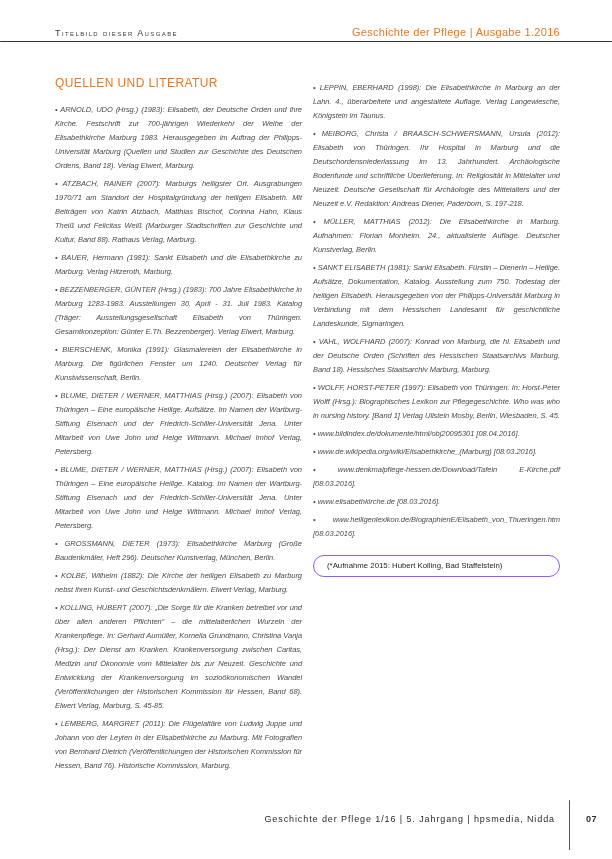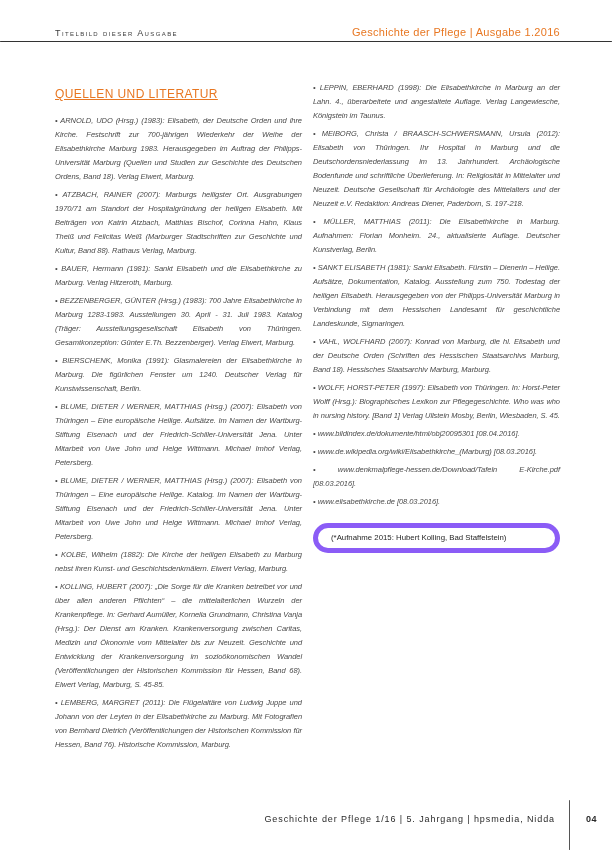--- a/index.html
+++ b/index.html
@@ -26,30 +26,30 @@
   }
   
   .content {
     position:absolute; top:68px; left:55px; width:505px;
     display:flex; gap:11px;
   }
   .col { width:247px; }
   .col-right { padding-top:13px; }
   .section-title {
     color:var(--accent); font-size:12px; font-weight:400;
-    letter-spacing:0.4px; line-height:14px; margin:19px 0 13px 0;text-decoration:underline;
+    letter-spacing:0.4px; line-height:14px; margin:8px 0 13px 0;
   }
   .entry {
     font-size:7.5px; line-height:14px; letter-spacing:-0.05px;
     color:var(--body); font-style:italic; text-align:justify;
     margin:0 0 4px 0; word-break:break-word;
   }
   .entry::before { content:"• "; }
   .note-box {
-    margin-top:14px; border:5px solid #8b5cf6; padding:5px 13px;
+    margin-top:14px; border:1px solid #8b5cf6; padding:5px 13px;
     font-size:7.8px; line-height:10px; color:#1f1f1f; font-style:normal;
   }
   
   .footer {
     position:absolute; top:800px; left:0; width:597px; height:59px;
     display:flex; justify-content:flex-end; align-items:flex-start;
   }
   .footer-text {
     margin-top:14px; font-size:9px; letter-spacing:0.9px; color:#2a2a2a;
   }
@@ -76,43 +76,45 @@
     <div class="col col-left">
       <h1 class="section-title">QUELLEN UND LITERATUR</h1>
       <div>
           <p class="entry">ARNOLD, UDO (Hrsg.) (1983): Elisabeth, der Deutsche Orden und ihre Kirche. Festschrift zur 700-jährigen Wiederkehr der Weihe der Elisabethkirche Marburg 1983. Herausgegeben im Auftrag der Philipps-Universität Marburg (Quellen und Studien zur Geschichte des Deutschen Ordens, Band 18). Verlag Elwert, Marburg.</p>
           <p class="entry">ATZBACH, RAINER (2007): Marburgs heiligster Ort. Ausgrabungen 1970/71 am Standort der Hospitalgründung der heiligen Elisabeth. Mit Beiträgen von Katrin Atzbach, Matthias Bischof, Corinna Hahn, Klaus Theiß und Felicitas Weiß (Marburger Stadtschriften zur Geschichte und Kultur, Band 88). Rathaus Verlag, Marburg.</p>
           <p class="entry">BAUER, Hermann (1981): Sankt Elisabeth und die Elisabethkirche zu Marburg. Verlag Hitzeroth, Marburg.</p>
           <p class="entry">BEZZENBERGER, GÜNTER (Hrsg.) (1983): 700 Jahre Elisabethkirche in Marburg 1283-1983. Ausstellungen 30. April - 31. Juli 1983. Katalog (Träger: Ausstellungsgesellschaft Elisabeth von Thüringen. Gesamtkonzeption: Günter E.Th. Bezzenberger). Verlag Elwert, Marburg.</p>
           <p class="entry">BIERSCHENK, Monika (1991): Glasmalereien der Elisabethkirche in Marburg. Die figürlichen Fenster um 1240. Deutscher Verlag für Kunstwissenschaft, Berlin.</p>
           <p class="entry">BLUME, DIETER / WERNER, MATTHIAS (Hrsg.) (2007): Elisabeth von Thüringen – Eine europäische Heilige. Aufsätze. Im Namen der Wartburg-Stiftung Eisenach und der Friedrich-Schiller-Universität Jena. Unter Mitarbeit von Uwe John und Helge Wittmann. Michael Imhof Verlag, Petersberg.</p>
           <p class="entry">BLUME, DIETER / WERNER, MATTHIAS (Hrsg.) (2007): Elisabeth von Thüringen – Eine europäische Heilige. Katalog. Im Namen der Wartburg-Stiftung Eisenach und der Friedrich-Schiller-Universität Jena. Unter Mitarbeit von Uwe John und Helge Wittmann. Michael Imhof Verlag, Petersberg.</p>
+          <p class="entry">GROSSMANN, DIETER (1973): Elisabethkirche Marburg (Große Baudenkmäler, Heft 296). Deutscher Kunstverlag, München, Berlin.</p>
           <p class="entry">KOLBE, Wilhelm (1882): Die Kirche der heiligen Elisabeth zu Marburg nebst ihren Kunst- und Geschichtsdenkmälern. Elwert Verlag, Marburg.</p>
           <p class="entry">KOLLING, HUBERT (2007): „Die Sorge für die Kranken betreibet vor und über allen anderen Pflichten“ – die mittelalterlichen Wurzeln der Krankenpflege. In: Gerhard Aumüller, Kornelia Grundmann, Christina Vanja (Hrsg.): Der Dienst am Kranken. Krankenversorgung zwischen Caritas, Medizin und Ökonomie vom Mittelalter bis zur Neuzeit. Geschichte und Entwicklung der Krankenversorgung im sozioökonomischen Wandel (Veröffentlichungen der Historischen Kommission für Hessen, Band 68). Elwert Verlag, Marburg, S. 45-85.</p>
           <p class="entry">LEMBERG, MARGRET (2011): Die Flügelaltäre von Ludwig Juppe und Johann von der Leyten in der Elisabethkirche zu Marburg. Mit Fotografien von Bernhard Dietrich (Veröffentlichungen der Historischen Kommission für Hessen, Band 76). Historische Kommission, Marburg.</p>
         </div>
     </div>
 
     <div class="col col-right">
       <div>
           <p class="entry">LEPPIN, EBERHARD (1998): Die Elisabethkirche in Marburg an der Lahn. 4., überarbeitete und angestaltete Auflage. Verlag Langewiesche, Königstein im Taunus.</p>
           <p class="entry">MEIBORG, Christa / BRAASCH-SCHWERSMANN, Ursula (2012): Elisabeth von Thüringen. Ihr Hospital in Marburg und die Deutschordensniederlassung im 13. Jahrhundert. Archäologische Bodenfunde und schriftliche Überlieferung. In: Religiosität in Mittelalter und Neuzeit. Deutsche Gesellschaft für Archäologie des Mittelalters und der Neuzeit e.V. Redaktion: Andreas Diener, Paderborn, S. 197-218.</p>
-          <p class="entry">MÜLLER, MATTHIAS (2011): Die Elisabethkirche in Marburg. Aufnahmen: Florian Monheim. 24., aktualisierte Auflage. Deutscher Kunstverlag, Berlin.</p>
+          <p class="entry">MÜLLER, MATTHIAS (2012): Die Elisabethkirche in Marburg. Aufnahmen: Florian Monheim. 24., aktualisierte Auflage. Deutscher Kunstverlag, Berlin.</p>
           <p class="entry">SANKT ELISABETH (1981): Sankt Elisabeth. Fürstin – Dienerin – Heilige. Aufsätze, Dokumentation, Katalog. Ausstellung zum 750. Todestag der heiligen Elisabeth. Herausgegeben von der Philipps-Universität Marburg in Verbindung mit dem Hessischen Landesamt für geschichtliche Landeskunde, Sigmaringen.</p>
           <p class="entry">VAHL, WOLFHARD (2007): Konrad von Marburg, die hl. Elisabeth und der Deutsche Orden (Schriften des Hessischen Staatsarchivs Marburg, Band 18). Hessisches Staatsarchiv Marburg, Marburg.</p>
           <p class="entry">WOLFF, HORST-PETER (1997): Elisabeth von Thüringen. In: Horst-Peter Wolff (Hrsg.): Biographisches Lexikon zur Pflegegeschichte. Who was who in nursing history. [Band 1] Verlag Ullstein Mosby, Berlin, Wiesbaden, S. 45.</p>
           <p class="entry">www.bildindex.de/dokumente/html/obj20095301 [08.04.2016].</p>
           <p class="entry">www.de.wikipedia.org/wiki/Elisabethkirche_(Marburg) [08.03.2016].</p>
           <p class="entry">www.denkmalpflege-hessen.de/Download/Tafeln E-Kirche.pdf [08.03.2016].</p>
           <p class="entry">www.elisabethkirche.de [08.03.2016].</p>
+          <p class="entry">www.heiligenlexikon.de/BiographienE/Elisabeth_von_Thueringen.htm [08.03.2016].</p>
         </div>
       <div class="note-box">(*Aufnahme 2015: Hubert Kolling, Bad Staffelstein)</div>
     </div>
 
   </div>
 
   <div class="footer">
     <span class="footer-text">Geschichte der Pflege 1/16 | 5. Jahrgang | hpsmedia, Nidda</span>
     <span class="footer-vline"></span>
-    <span class="footer-page">04</span>
+    <span class="footer-page">07</span>
   </div>
 
 </div>
 
 </body></html>

